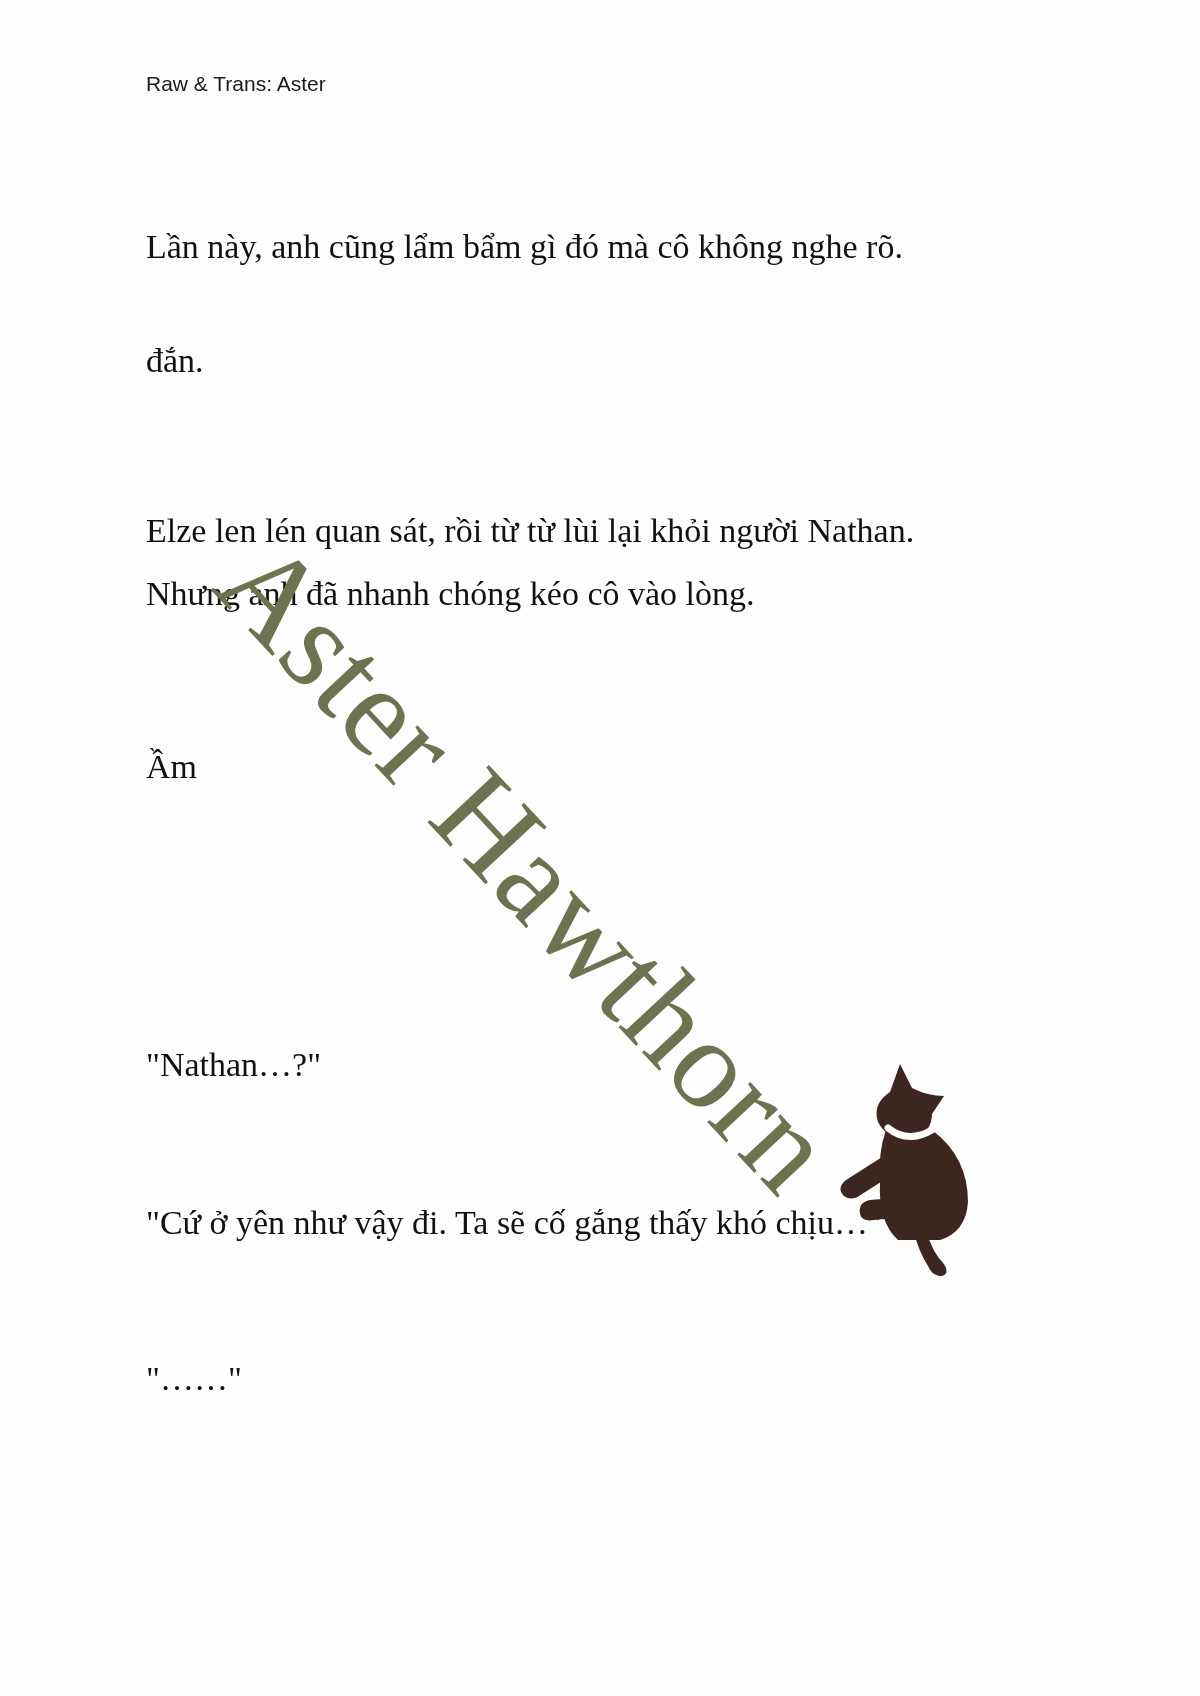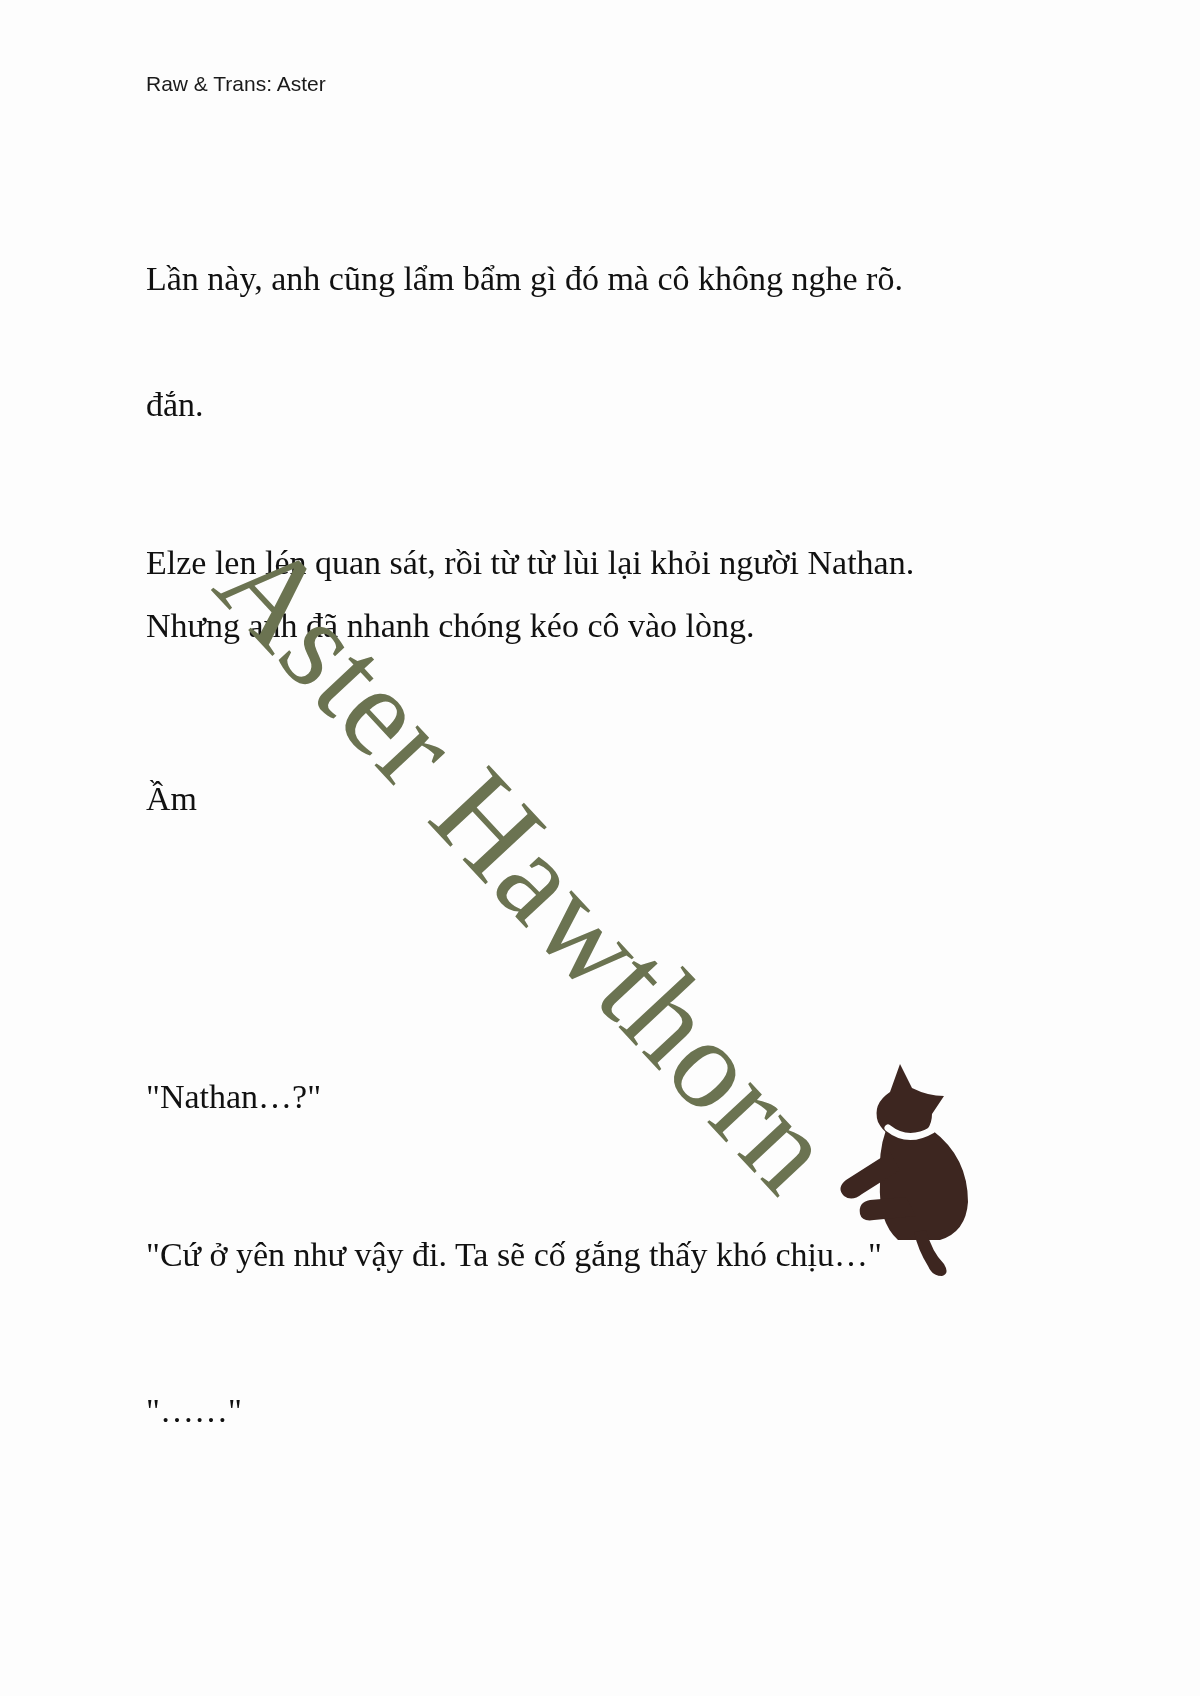--- a/index.html
+++ b/index.html
@@ -14,21 +14,20 @@
       position: absolute; left: 146px; top: 72px;
       font-family: "Liberation Sans", sans-serif;
       font-size: 21px; color: #1a1a1a;
     }
     .line {
       position: absolute; left: 146px;
       font-family: "Liberation Serif", serif;
       font-size: 34px; color: #111;
       white-space: nowrap;
       line-height: 1;
-      margin-top: 32px;
     }
     .watermark {
       position: absolute;
       left: 170px; top: 640px;
       font-family: "Liberation Serif", serif;
       font-size: 128px;
       color: #6b7351;
       white-space: nowrap;
       transform-origin: 0 0;
       transform: rotate(47deg) translate(-10px, -180px);
@@ -42,21 +41,21 @@
       z-index: 3;
     }
   </style>
 </head>
 <body>
 
 <div class="page">
   <div class="header">Raw &amp; Trans: Aster</div>
 
   <div class="line" style="top:230px">Lần này, anh cũng lẩm bẩm gì đó mà cô không nghe rõ.</div>
-  <div class="line" style="top:356px">đắn.</div>
+  <div class="line" style="top:344px">đắn.</div>
 
   <div class="line" style="top:577px">Nhưng anh đã nhanh chóng kéo cô vào lòng.</div>
   <div class="line" style="top:514px">Elze len lén quan sát, rồi từ từ lùi lại khỏi người Nathan.</div>
 
   <div class="line" style="top:750px">Ầm</div>
 
 
   <div class="line" style="top:1048px">"Nathan…?"</div>
 
   <div class="line" style="top:1206px">"Cứ ở yên như vậy đi. Ta sẽ cố gắng thấy khó chịu…"</div>

